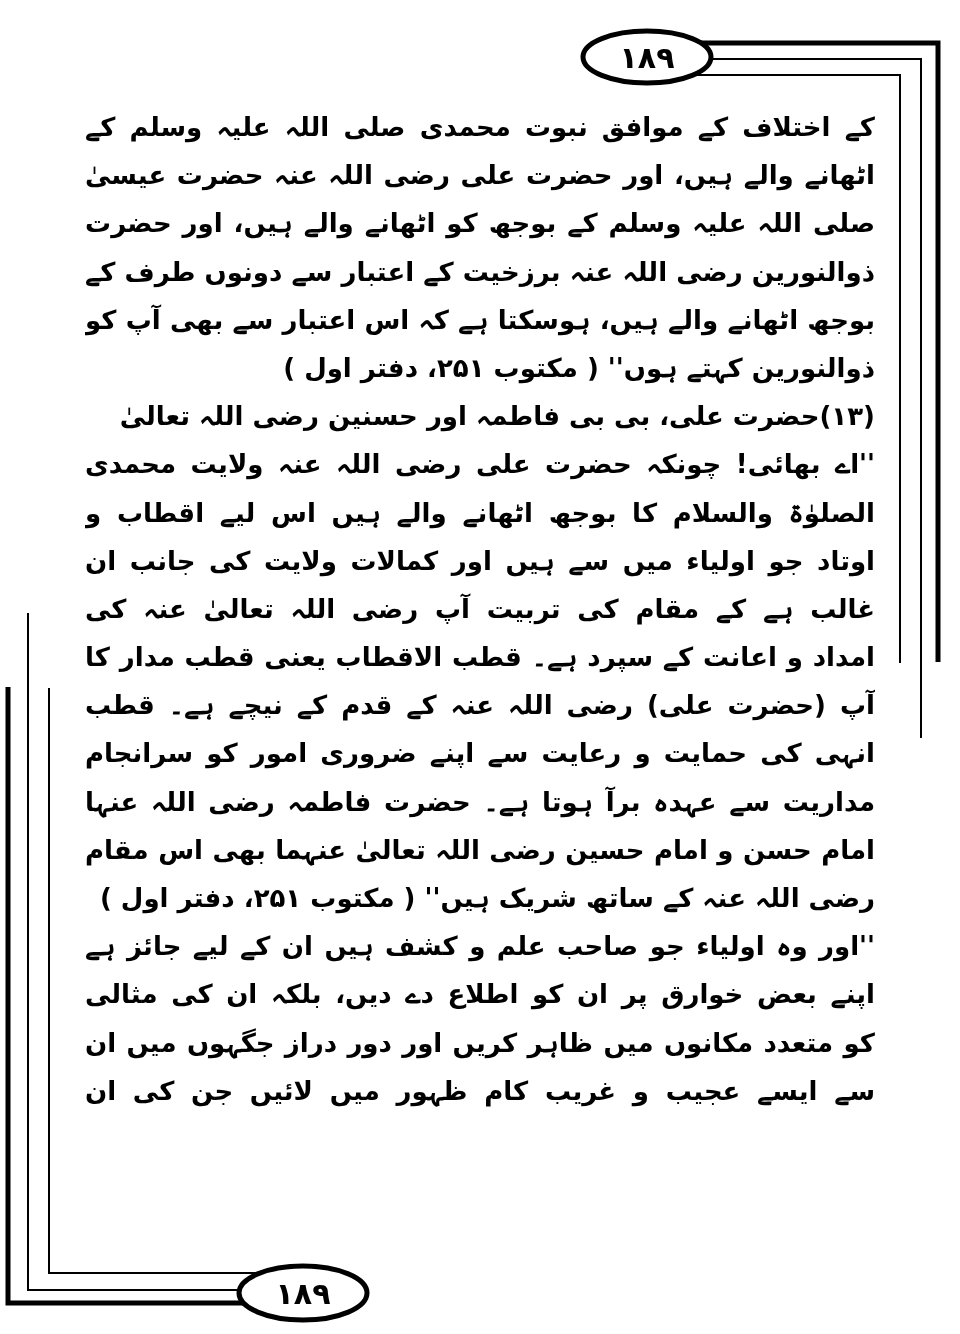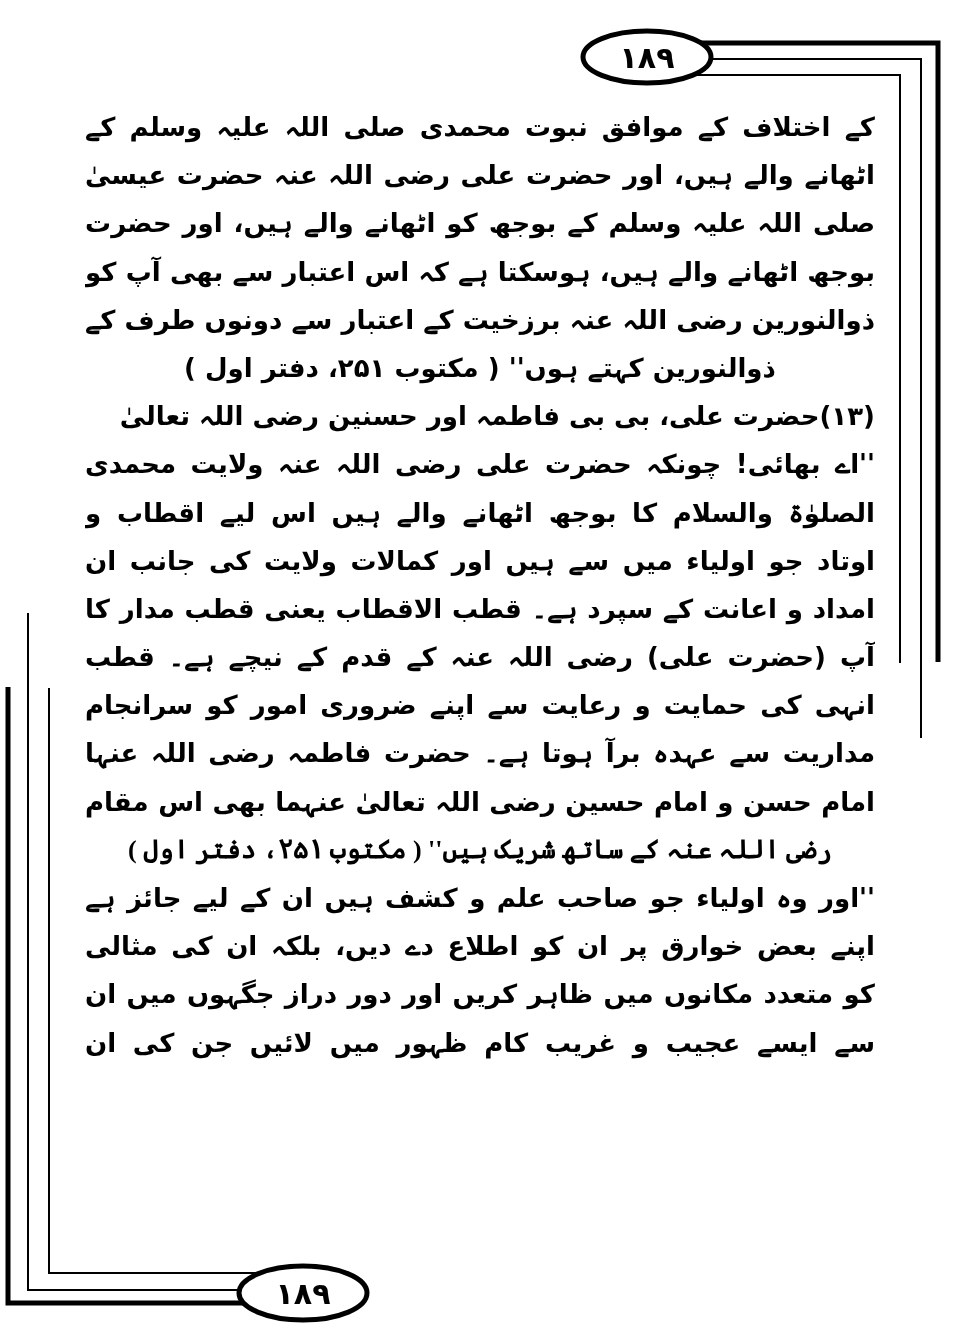--- a/index.html
+++ b/index.html
@@ -37,22 +37,22 @@
     width: 790px;
     font-size: 26px;
     font-weight: bold;
     line-height: 48.2px;
   }
   .line {
     height: 48.2px;
     overflow: hidden;
   }
   .line.justify { text-align: justify; text-align-last: justify; }
-  .line.center  { text-align: center; }
-  .line.left    { text-align: center; font-family: Liberation Serif, serif; }
+  .line.center  { }
+  .line.left    { text-align: right; }
   .line.right   { text-align: right; }
 </style>
 </head>
 <body>
 
 <div class="page">
 
   <svg class="border-svg" width="960" height="1334" viewBox="0 0 960 1334">
 
     <path class="thick" d="M 647 43 H 938 V 662"></path>
@@ -68,27 +68,28 @@
   </svg>
 
   <div class="page-num top" dir="rtl">۱۸۹</div>
 
   <div class="page-num bottom" dir="rtl">۱۸۹</div>
 
   <div class="body-text" dir="rtl">
       <div class="line justify">کے اختلاف کے موافق نبوت محمدی صلی اللہ علیہ وسلم کے بوجھ کو</div>
       <div class="line justify">اٹھانے والے ہیں، اور حضرت علی رضی اللہ عنہ حضرت عیسیٰ علیہ السلام</div>
       <div class="line justify">صلی اللہ علیہ وسلم کے بوجھ کو اٹھانے والے ہیں، اور حضرت عثمان</div>
+      <div class="line justify">ذوالنورین رضی اللہ عنہ برزخیت کے اعتبار سے دونوں طرف کے</div>
       <div class="line justify">بوجھ اٹھانے والے ہیں، ہوسکتا ہے کہ اس اعتبار سے بھی آپ کو</div>
-      <div class="line justify">ذوالنورین رضی اللہ عنہ برزخیت کے اعتبار سے دونوں طرف کے</div>
       <div class="line center">ذوالنورین کہتے ہوں'' ( مکتوب ۲۵۱، دفتر اول )</div>
       <div class="line right">(۱۳)حضرت علی، بی بی فاطمہ اور حسنین رضی اللہ تعالیٰ عنہم کے بارے میں فرمایا:</div>
       <div class="line justify">''اے بھائی! چونکہ حضرت علی رضی اللہ عنہ ولایت محمدی علیٰ صاحبہا</div>
       <div class="line justify">الصلوٰۃ والسلام کا بوجھ اٹھانے والے ہیں اس لیے اقطاب و ابدال و</div>
       <div class="line justify">اوتاد جو اولیاء میں سے ہیں اور کمالات ولایت کی جانب ان میں</div>
+      <div class="line justify">غالب ہے کے مقام کی تربیت آپ رضی اللہ تعالیٰ عنہ کی</div>
       <div class="line justify">امداد و اعانت کے سپرد ہے۔ قطب الاقطاب یعنی قطب مدار کا سر</div>
       <div class="line justify">آپ (حضرت علی) رضی اللہ عنہ کے قدم کے نیچے ہے۔ قطب مدار</div>
       <div class="line justify">انہی کی حمایت و رعایت سے اپنے ضروری امور کو سرانجام کرتا اور</div>
       <div class="line justify">مداریت سے عہدہ برآ ہوتا ہے۔ حضرت فاطمہ رضی اللہ عنہا اور</div>
       <div class="line justify">امام حسن و امام حسین رضی اللہ تعالیٰ عنہما بھی اس مقام میں حضرت علی</div>
       <div class="line left">رضی اللہ عنہ کے ساتھ شریک ہیں'' ( مکتوب ۲۵۱، دفتر اول )</div>
       <div class="line justify">''اور وہ اولیاء جو صاحب علم و کشف ہیں ان کے لیے جائز ہے کہ</div>
       <div class="line justify">اپنے بعض خوارق پر ان کو اطلاع دے دیں، بلکہ ان کی مثالی صورتوں</div>
       <div class="line justify">کو متعدد مکانوں میں ظاہر کریں اور دور دراز جگہوں میں ان صورتوں</div>
       <div class="line justify">سے ایسے عجیب و غریب کام ظہور میں لائیں جن کی ان صورتوں والے</div>

